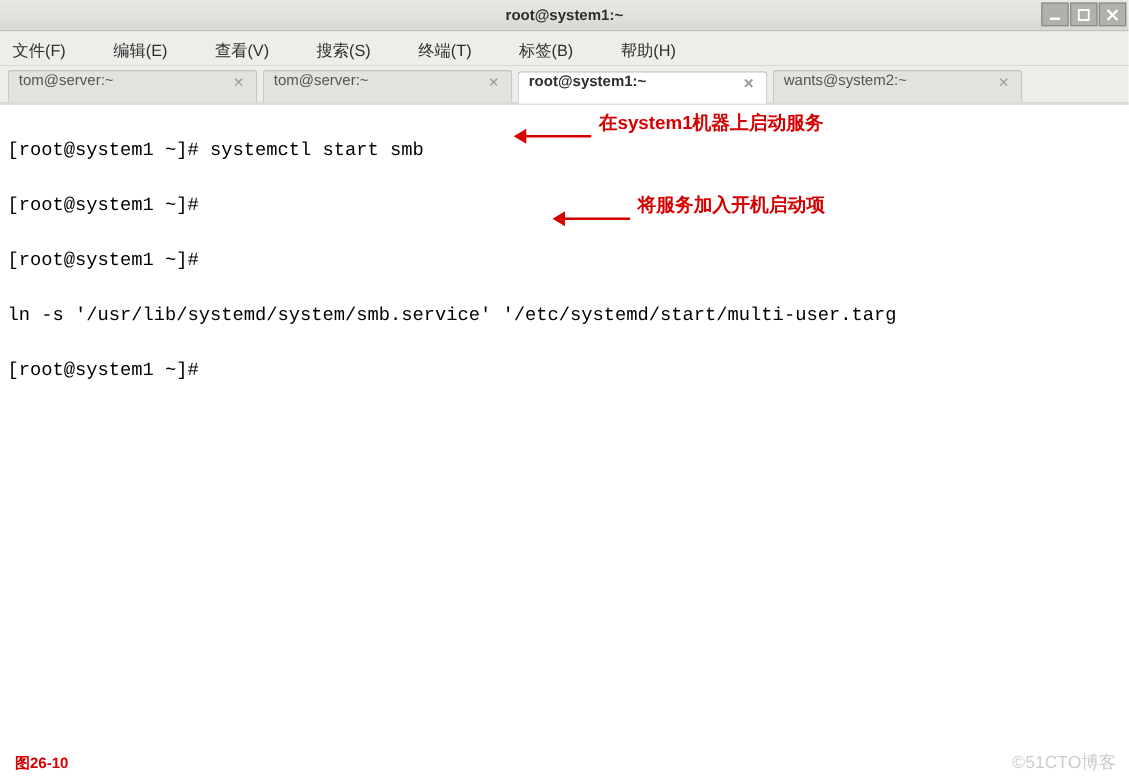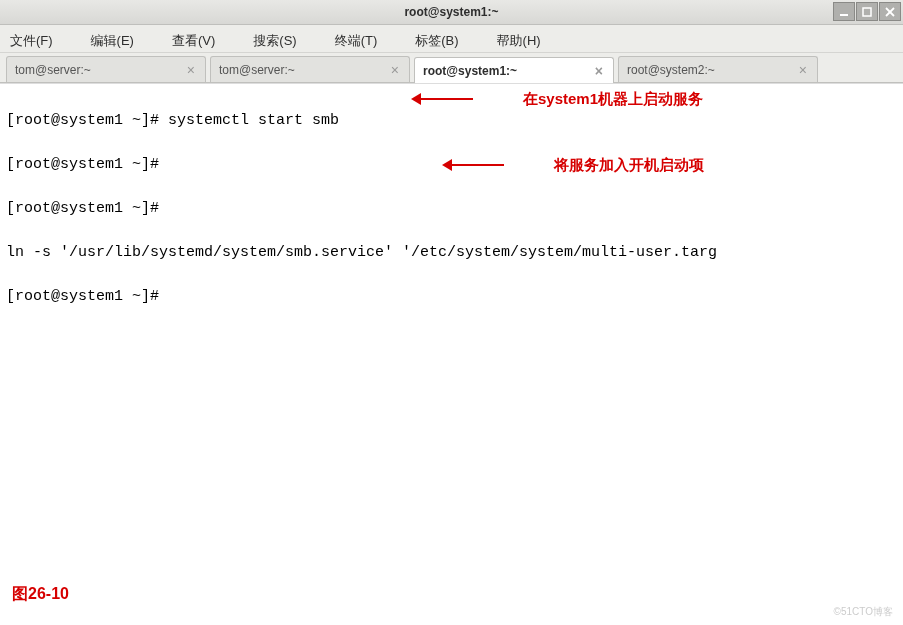--- a/index.html
+++ b/index.html
@@ -68,21 +68,21 @@
     padding: 0 6px;
     gap: 4px;
   }
   .tab {
     height: 26px;
     border: 1px solid #c0c0bd;
     border-bottom: none;
     background: #e2e2df;
     border-radius: 3px 3px 0 0;
     display: flex;
-    align-items: center;
+    align-items: flex-start;
     padding: 0 8px;
     font-size: 12px;
     color: #555;
     min-width: 200px;
     justify-content: space-between;
     cursor: pointer;
   }
   .tab.active {
     background: #fff;
     font-weight: bold;
@@ -109,53 +109,52 @@
     border-top: 1px solid #ddd;
   }
   .term-line { display: block; position: relative; }
   .anno {
     position: absolute;
     color: #d60000;
     font-family: SimSun, "Microsoft YaHei", sans-serif;
     font-size: 15px;
     font-weight: bold;
     display: flex;
-    align-items: center;
-    gap: 44px;
+    align-items: flex-end;
   }
   .anno .arrow-line {
     width: 58px;
     height: 2px;
     background: #d60000;
     position: relative;
     margin-right: 6px;
   }
   .anno .arrow-line::before {
     content: '';
     position: absolute;
     left: -10px;
     top: -5px;
     border: 6px solid transparent;
     border-right: 10px solid #d60000;
   }
   .fig-label {
     position: absolute;
     left: 12px;
-    bottom: 20px;
+    bottom: 6px;
     color: #d60000;
     font-weight: bold;
-    font-size: 16px;
+    font-size: 12px;
     font-family: SimSun, "Microsoft YaHei", sans-serif;
   }
   .watermark {
     position: absolute;
     right: 10px;
     bottom: 6px;
     color: #ccc;
-    font-size: 10px;
+    font-size: 14px;
     font-family: sans-serif;
   }
 </style>
 </head>
 <body>
 
 <div class="titlebar">
   <span class="titlebar-title">root@system1:~</span>
   <div class="window-controls">
     <div class="window-btn">
@@ -194,30 +193,30 @@
   </div>
   <div class="tab">
     <span>tom@server:~</span>
     <span class="tab-close">×</span>
   </div>
   <div class="tab active">
     <span>root@system1:~</span>
     <span class="tab-close">×</span>
   </div>
   <div class="tab">
-    <span>root@system2:~</span>
+    <span>wants@system2:~</span>
     <span class="tab-close">×</span>
   </div>
 </div>
 
 <div class="terminal">
 <span class="term-line">[root@system1 ~]# systemctl start smb</span>
 <span class="term-line">[root@system1 ~]#</span>
 <span class="term-line">[root@system1 ~]#</span>
-<span class="term-line">ln -s '/usr/lib/systemd/system/smb.service' '/etc/system/system/multi-user.targ</span>
+<span class="term-line">ln -s '/usr/lib/systemd/system/smb.service' '/etc/systemd/start/multi-user.targ</span>
 <span class="term-line">[root@system1 ~]# </span>
 
   
   <div class="anno" style="left:415px; top:4px;">
     <span class="arrow-line"></span>
     <span>在system1机器上启动服务</span>
   </div>
   <div class="anno" style="left:446px; top:70px;">
     <span class="arrow-line"></span>
     <span>将服务加入开机启动项</span>

